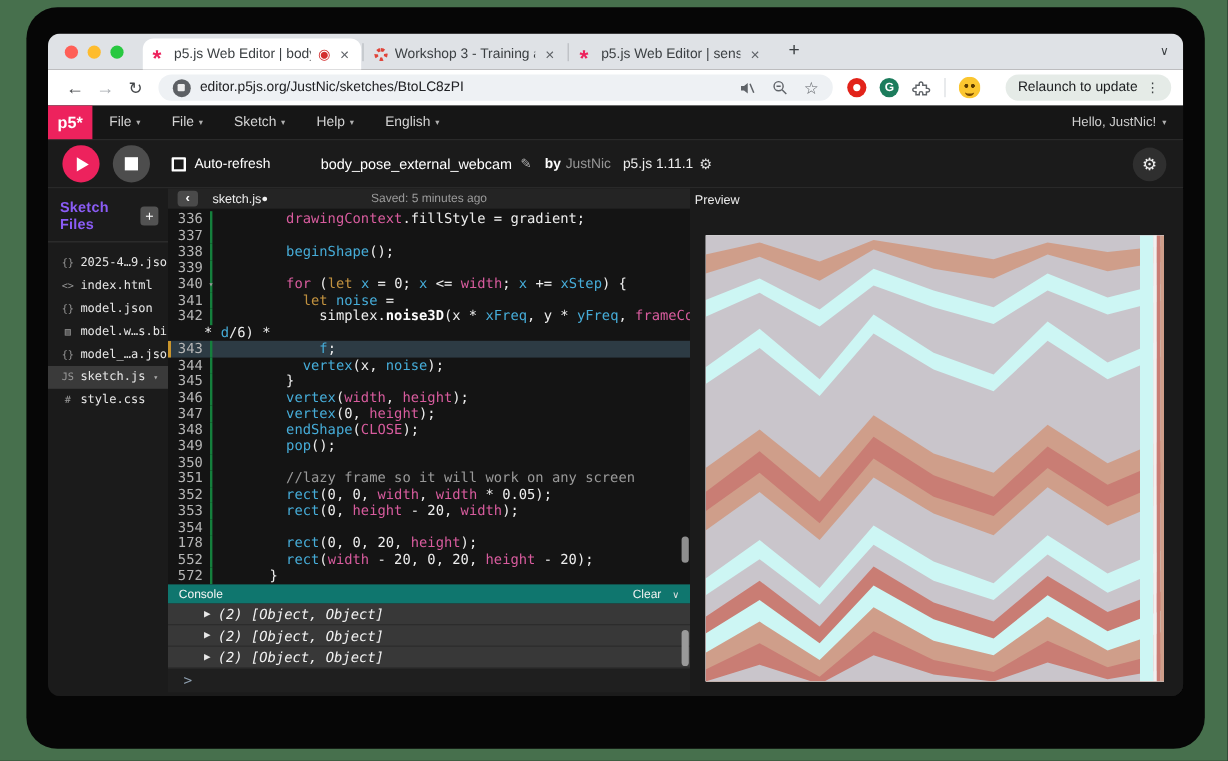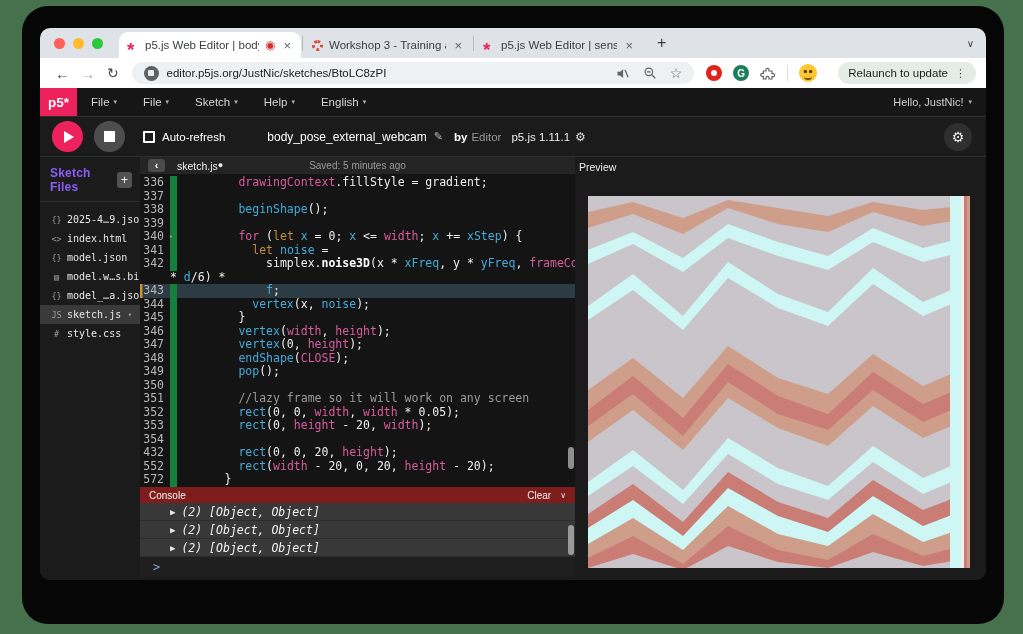--- a/index.html
+++ b/index.html
@@ -85,31 +85,31 @@
   .frow .fcaret{margin-left:auto;margin-right:8px;font-size:7px;color:#aaa}
 
   .editor{position:absolute;left:100px;top:0;width:435px;bottom:0}
   .ed-tabbar{height:17px;background:#242424;display:flex;align-items:center;position:relative}
   .backbtn{width:17px;height:13px;background:#4a4a4a;border-radius:3px;color:#fff;font-size:11px;line-height:11px;display:flex;align-items:center;justify-content:center;margin-left:8px;font-weight:bold}
   .edtab{font-size:10.5px;color:#ececec;margin-left:12px}
   .unsaved{color:#f0f0f0;font-size:9px;vertical-align:top}
   .savedlabel{position:absolute;left:0;right:0;text-align:center;font-size:10px;color:#9b9b9b}
   .code{position:absolute;left:0;right:0;top:17px;height:313px;background:#141414;overflow:hidden;padding-top:2px}
   .crow{display:flex;height:13.5px;line-height:13.6px;font-family:"DejaVu Sans Mono",monospace;font-size:11.5px;position:relative}
-  .gut{flex:none;width:37px;text-align:right;padding-right:6px;color:#b6b6b6;border-right:7px solid #15803d;position:relative}
+  .gut{flex:none;width:37px;text-align:right;padding-right:6px;color:#b6b6b6;border-right:2px solid #15803d;position:relative}
   .fold{position:absolute;right:-3px;top:1px;font-size:7px;color:#9a9a9a}
   .ctext{white-space:pre;padding-left:6px}
   .crow.active{background:#2d3b44;box-shadow:inset 2.5px 0 0 #c9952c}
   .crow.wrap .ctext{padding-left:30px}
   .tk-w{color:#ededed}.tk-b{color:#fdfdfd;font-weight:bold}
   .tk-k{color:#d85c9e}.tk-f{color:#46acd8}.tk-d{color:#c1913f}.tk-c{color:#9a9a9a}
   .ed-scroll{position:absolute;right:1px;top:273px;width:6px;height:22px;background:#8f8f8f;border-radius:3px}
 
   .console{position:absolute;left:0;right:0;top:330px}
-  .con-head{height:16px;background:#7f1d1d;display:flex;align-items:center;padding:0 9px}
+  .con-head{height:16px;background:#0f766e;display:flex;align-items:center;padding:0 9px}
   .con-title{font-size:10px;color:#f5f5f5}
   .con-clear{margin-left:auto;font-size:10px;color:#f0f0f0}
   .con-caret{font-size:8px;color:#e0e0e0;margin-left:9px}
   .con-logs{height:54px;background:#383838;position:relative}
   .clog{height:18px;display:flex;align-items:center;gap:6px;padding-left:30px;border-bottom:1px solid #2c2c2c;font-family:"DejaVu Sans Mono",monospace;font-style:italic;font-size:11.5px;color:#f2f2f2}
   .clog .tri{font-size:9px;color:#e8e8e8;font-style:normal}
   .con-scroll{position:absolute;right:1px;top:22px;width:6px;height:30px;background:#9a9a9a;border-radius:3px}
   .con-prompt{height:20px;background:#1f1f1f;display:flex;align-items:center;padding-left:13px;font-family:"DejaVu Sans Mono",monospace;font-size:12px;color:#8fa0b0}
 
   .preview{position:absolute;left:535px;right:0;top:0;bottom:0;background:#1b1b1b}
@@ -223,21 +223,21 @@
         <span class="playtri"></span>
       </div>
     <div class="stopbtn">
         <span class="stopsq"></span>
       </div>
     <span class="cbx"></span>
     <span class="cbxlabel">Auto-refresh</span>
     <span class="sketchtitle">body_pose_external_webcam</span>
     <span class="pencil">✎</span>
     <span class="bylabel">by</span>
-    <span class="author">Editor</span>
+    <span class="author">JustNic</span>
     <span class="version">p5.js 1.11.1</span>
     <span class="vgear">⚙</span>
     <span class="settingsbtn">⚙</span>
   </div>
 
   <div class="main">
 
     <div class="sidebar">
       <div class="sb-head">
         <span class="sb-title">Sketch Files</span>
@@ -357,21 +357,21 @@
             </div>
             <div class="crow">
               <span class="gut">353</span>
               <span class="ctext"><span class="tk-w">        </span><span class="tk-f">rect</span><span class="tk-w">(0, </span><span class="tk-k">height</span><span class="tk-w"> - 20, </span><span class="tk-k">width</span><span class="tk-w">);</span></span>
             </div>
             <div class="crow">
               <span class="gut">354</span>
               <span class="ctext"></span>
             </div>
             <div class="crow">
-              <span class="gut">432</span>
+              <span class="gut">178</span>
               <span class="ctext"><span class="tk-w">        </span><span class="tk-f">rect</span><span class="tk-w">(0, 0, 20, </span><span class="tk-k">height</span><span class="tk-w">);</span></span>
             </div>
             <div class="crow">
               <span class="gut">552</span>
               <span class="ctext"><span class="tk-w">        </span><span class="tk-f">rect</span><span class="tk-w">(</span><span class="tk-k">width</span><span class="tk-w"> - 20, 0, 20, </span><span class="tk-k">height</span><span class="tk-w"> - 20);</span></span>
             </div>
             <div class="crow">
               <span class="gut">572</span>
               <span class="ctext"><span class="tk-w">      </span><span class="tk-w">}</span></span>
             </div>

